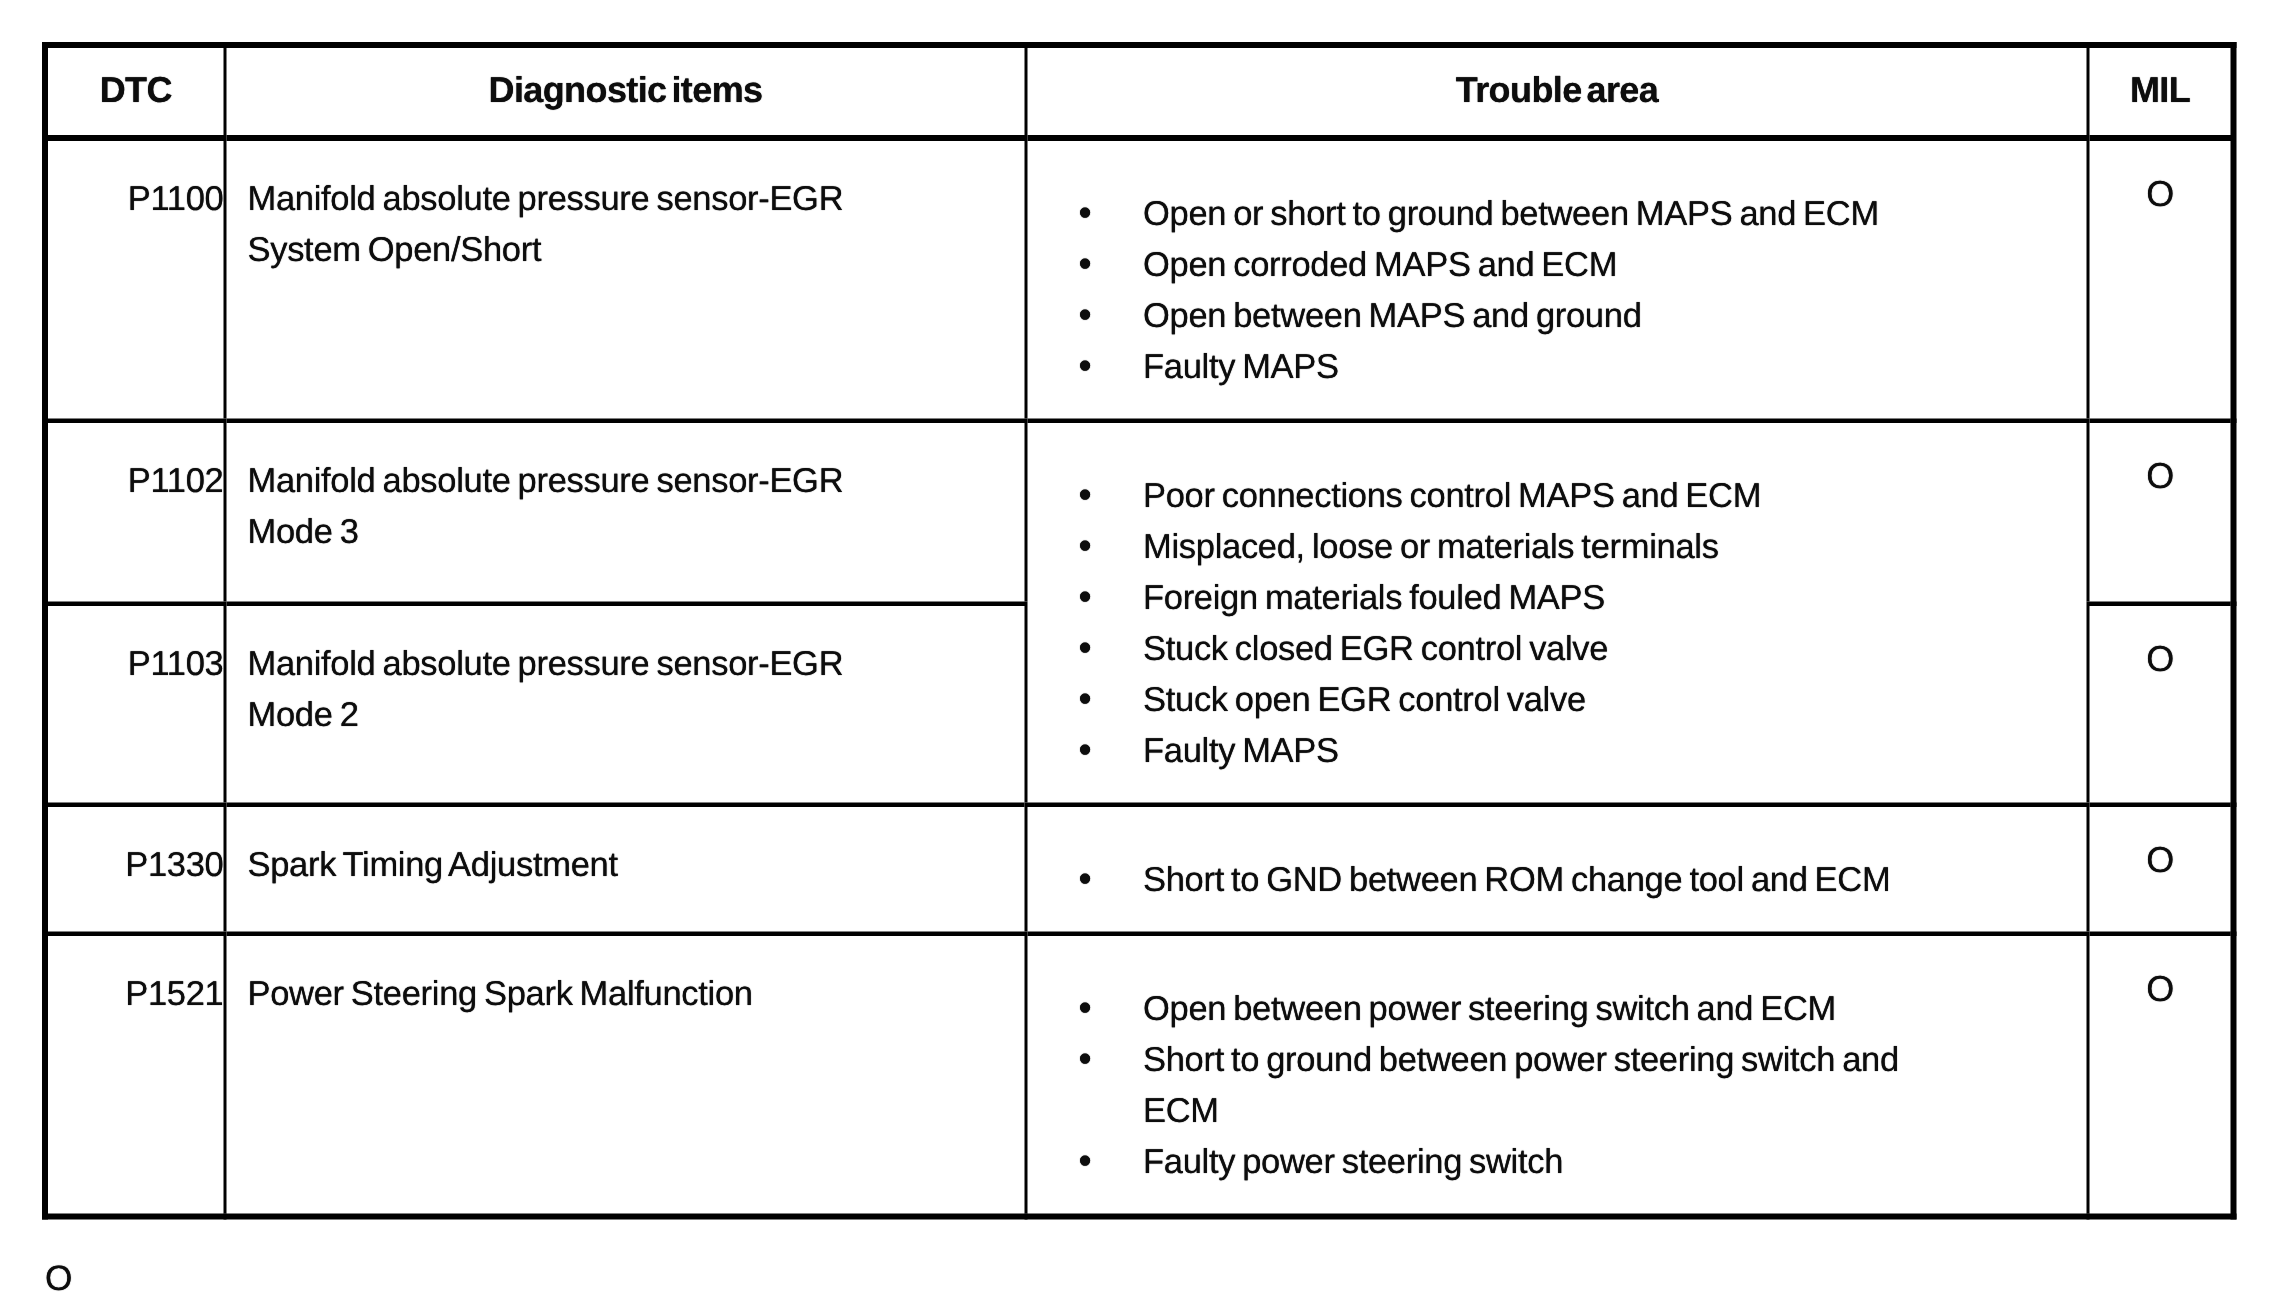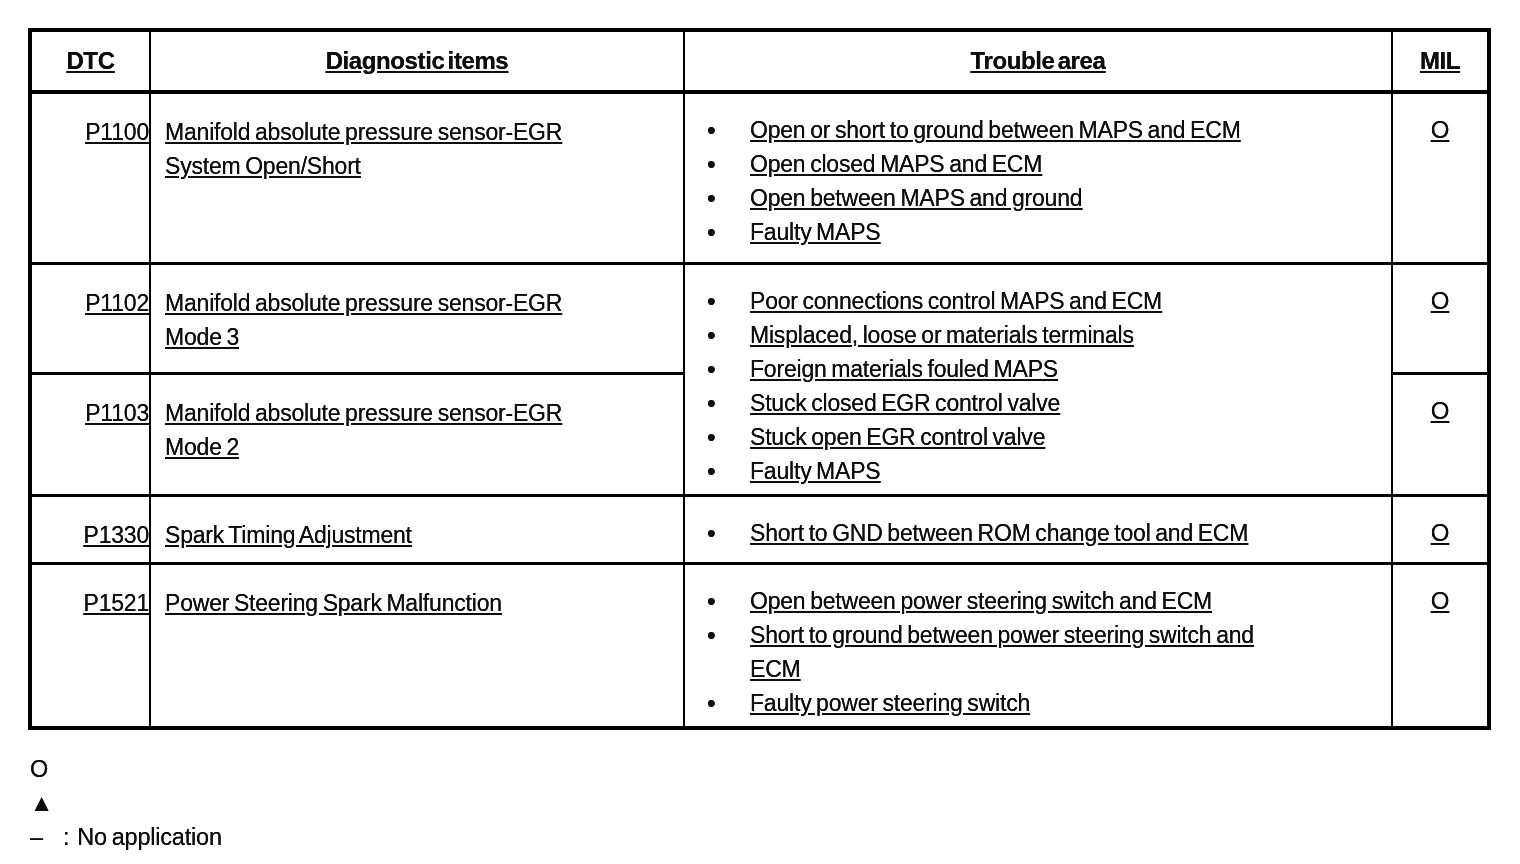--- a/index.html
+++ b/index.html
@@ -22,21 +22,20 @@
   
   .sheet, .sheet * {
     text-shadow: 0 0 0.6px currentColor;
   }
 
   table.dtc-table {
     border-collapse: collapse;
     table-layout: fixed;
     width: 1459px;
     border: 4px solid #000;
-    text-decoration: underline;
   }
   col.c-dtc  { width: 120px; }
   col.c-item { width: 534px; }
   col.c-area { width: 708px; }
   col.c-mil  { width: 97px; }
 
   .dtc-table th {
     border: 2px solid #000;
     border-bottom: 4px solid #000;
     font-size: 24px;
@@ -73,21 +72,21 @@
   }
   td.cell-item {
     padding: 21px 8px 6px 14px;
   }
   .pre-wrap { white-space: pre-line; }
 
   td.cell-area {
     padding: 19px 8px 6px 0;
   }
   ul.trouble-list {
-    margin: 0;
+    margin: 12px;
     padding: 0;
     list-style: none;
   }
   ul.trouble-list li {
     position: relative;
     padding-left: 65px;
     white-space: pre-line;
   }
   ul.trouble-list li::before {
     content: "\2022";
@@ -147,21 +146,21 @@
     <tbody>
       <tr class="r1">
         <td class="cell-dtc">P1100</td>
         <td class="cell-item">
           <div class="pre-wrap">Manifold absolute pressure sensor-EGR
 System Open/Short</div>
         </td>
         <td class="cell-area">
           <ul class="trouble-list">
             <li>Open or short to ground between MAPS and ECM</li>
-            <li>Open closed MAPS and ECM</li>
+            <li>Open corroded MAPS and ECM</li>
             <li>Open between MAPS and ground</li>
             <li>Faulty MAPS</li>
           </ul>
         </td>
         <td class="cell-mil">O</td>
       </tr>
 
       <tr class="r2">
         <td class="cell-dtc">P1102</td>
         <td class="cell-item">

